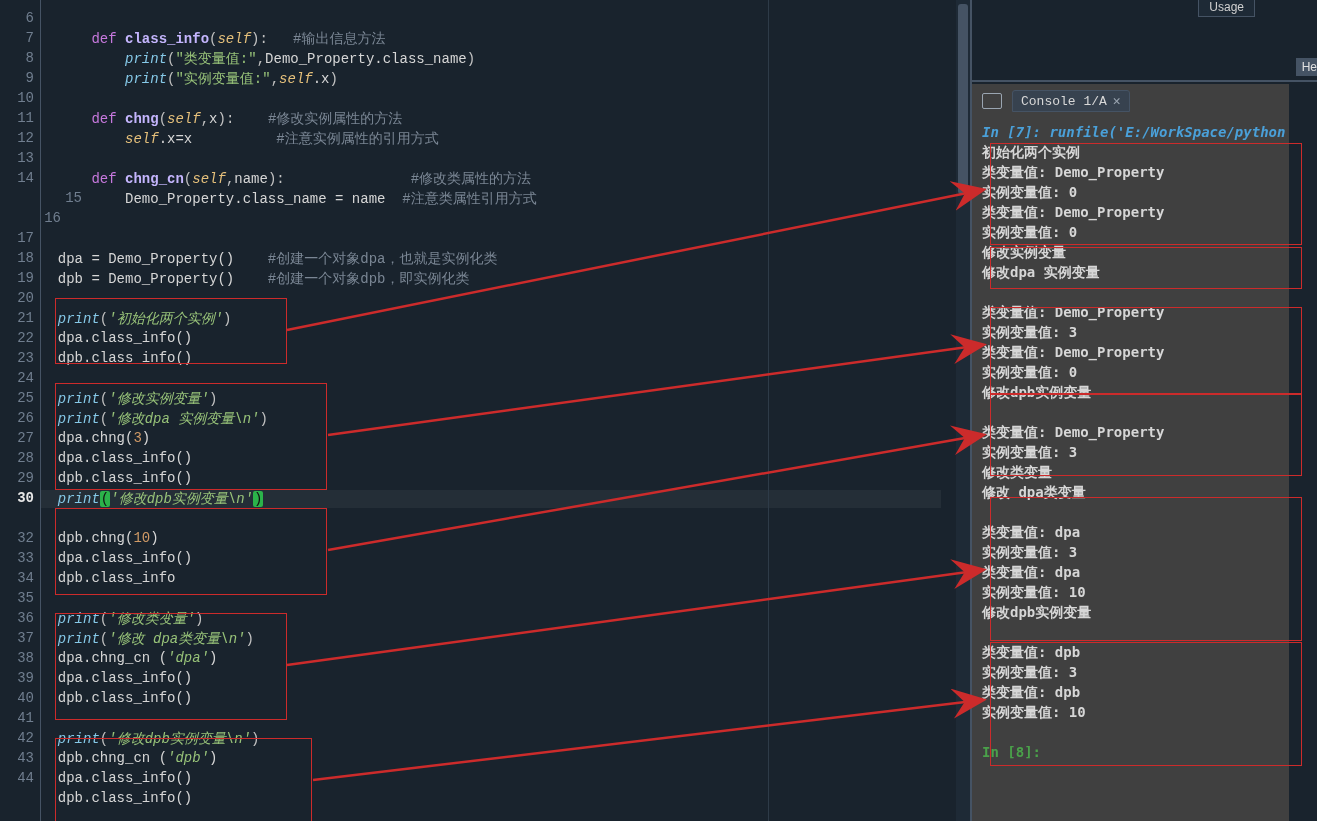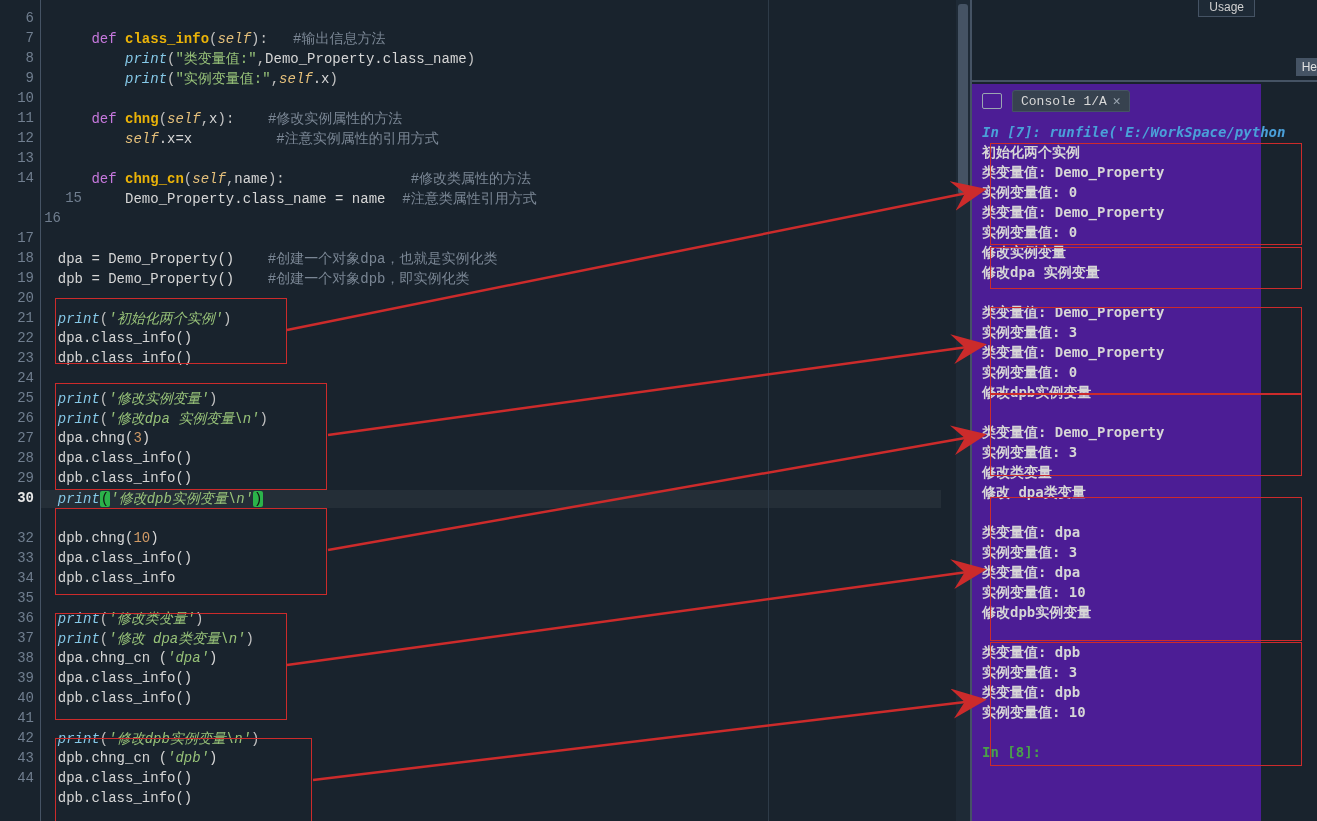--- a/index.html
+++ b/index.html
@@ -42,21 +42,21 @@
   .code-line {
     position: absolute;
     left: 0; width: 900px;
     white-space: pre;
   }
   .code-line.current {
     background: rgba(255,255,255,0.05);
   }
   
   .kw { color: #c678dd; }         
-  .fn { color: #eab308; font-weight: bold; } 
+  .fn { color: #c4b5fd; font-weight: bold; } 
   .self { color: #e5c07b; font-style: italic; }
   .param { color: #d6d6d6; }
   .punct { color: #c1c1c1; }
   .cmt { color: #7a8694; }
   .call { color: #86c9e8; font-style: italic; }     
   .str { color: #98c379; }
   .strit { color: #98c379; font-style: italic; }
   .num { color: #d19a66; }
   .ident { color: #d6d6d6; }
   .match-paren {
@@ -120,22 +120,22 @@
     right: -6px; top: 58px;
     padding: 2px 6px;
     background: #455364;
     color: #e0e0e0;
     font-family: "Segoe UI", sans-serif;
     font-size: 12px;
   }
   .console-panel {
     position: absolute;
     left: 0; top: 84px;
-    width: 289px; height: 737px;
-    background: #4c1d95;
+    width: 317px; height: 737px;
+    background: #404040;
   }
   .console-tabbar {
     position: absolute;
     left: 10px; top: 6px;
     display: flex;
     align-items: center;
     gap: 10px;
   }
   .console-icon {
     width: 18px; height: 14px;

